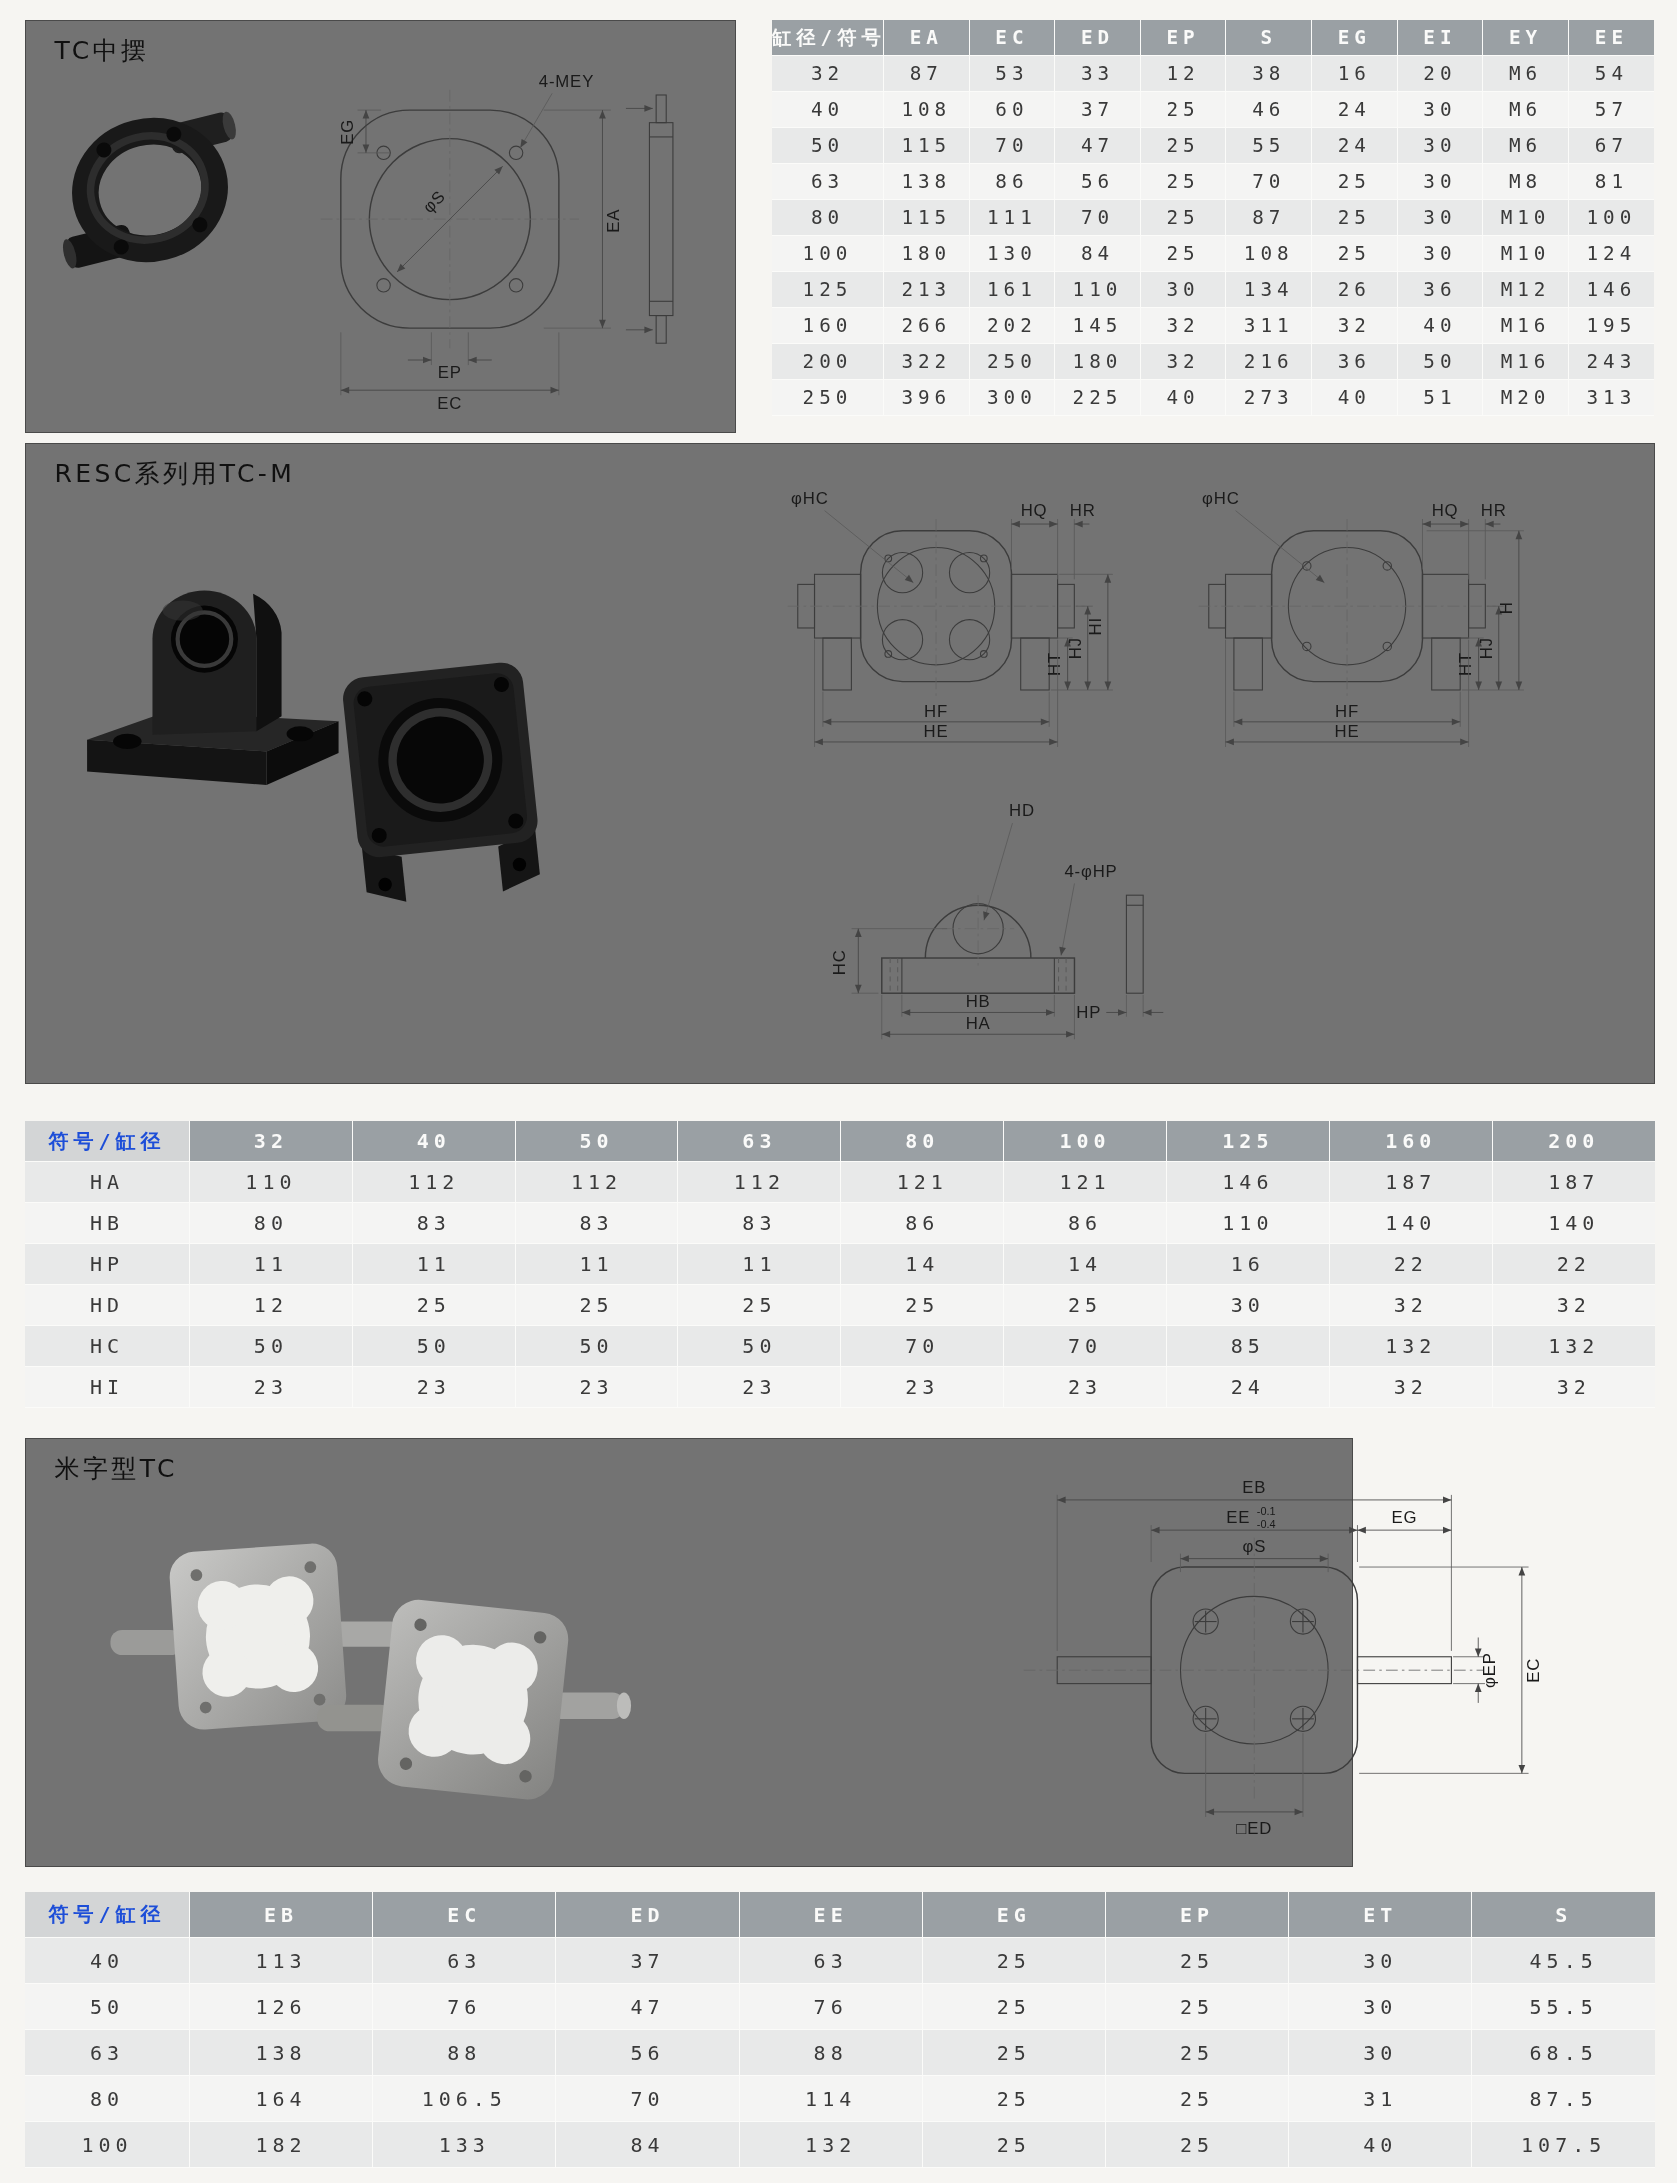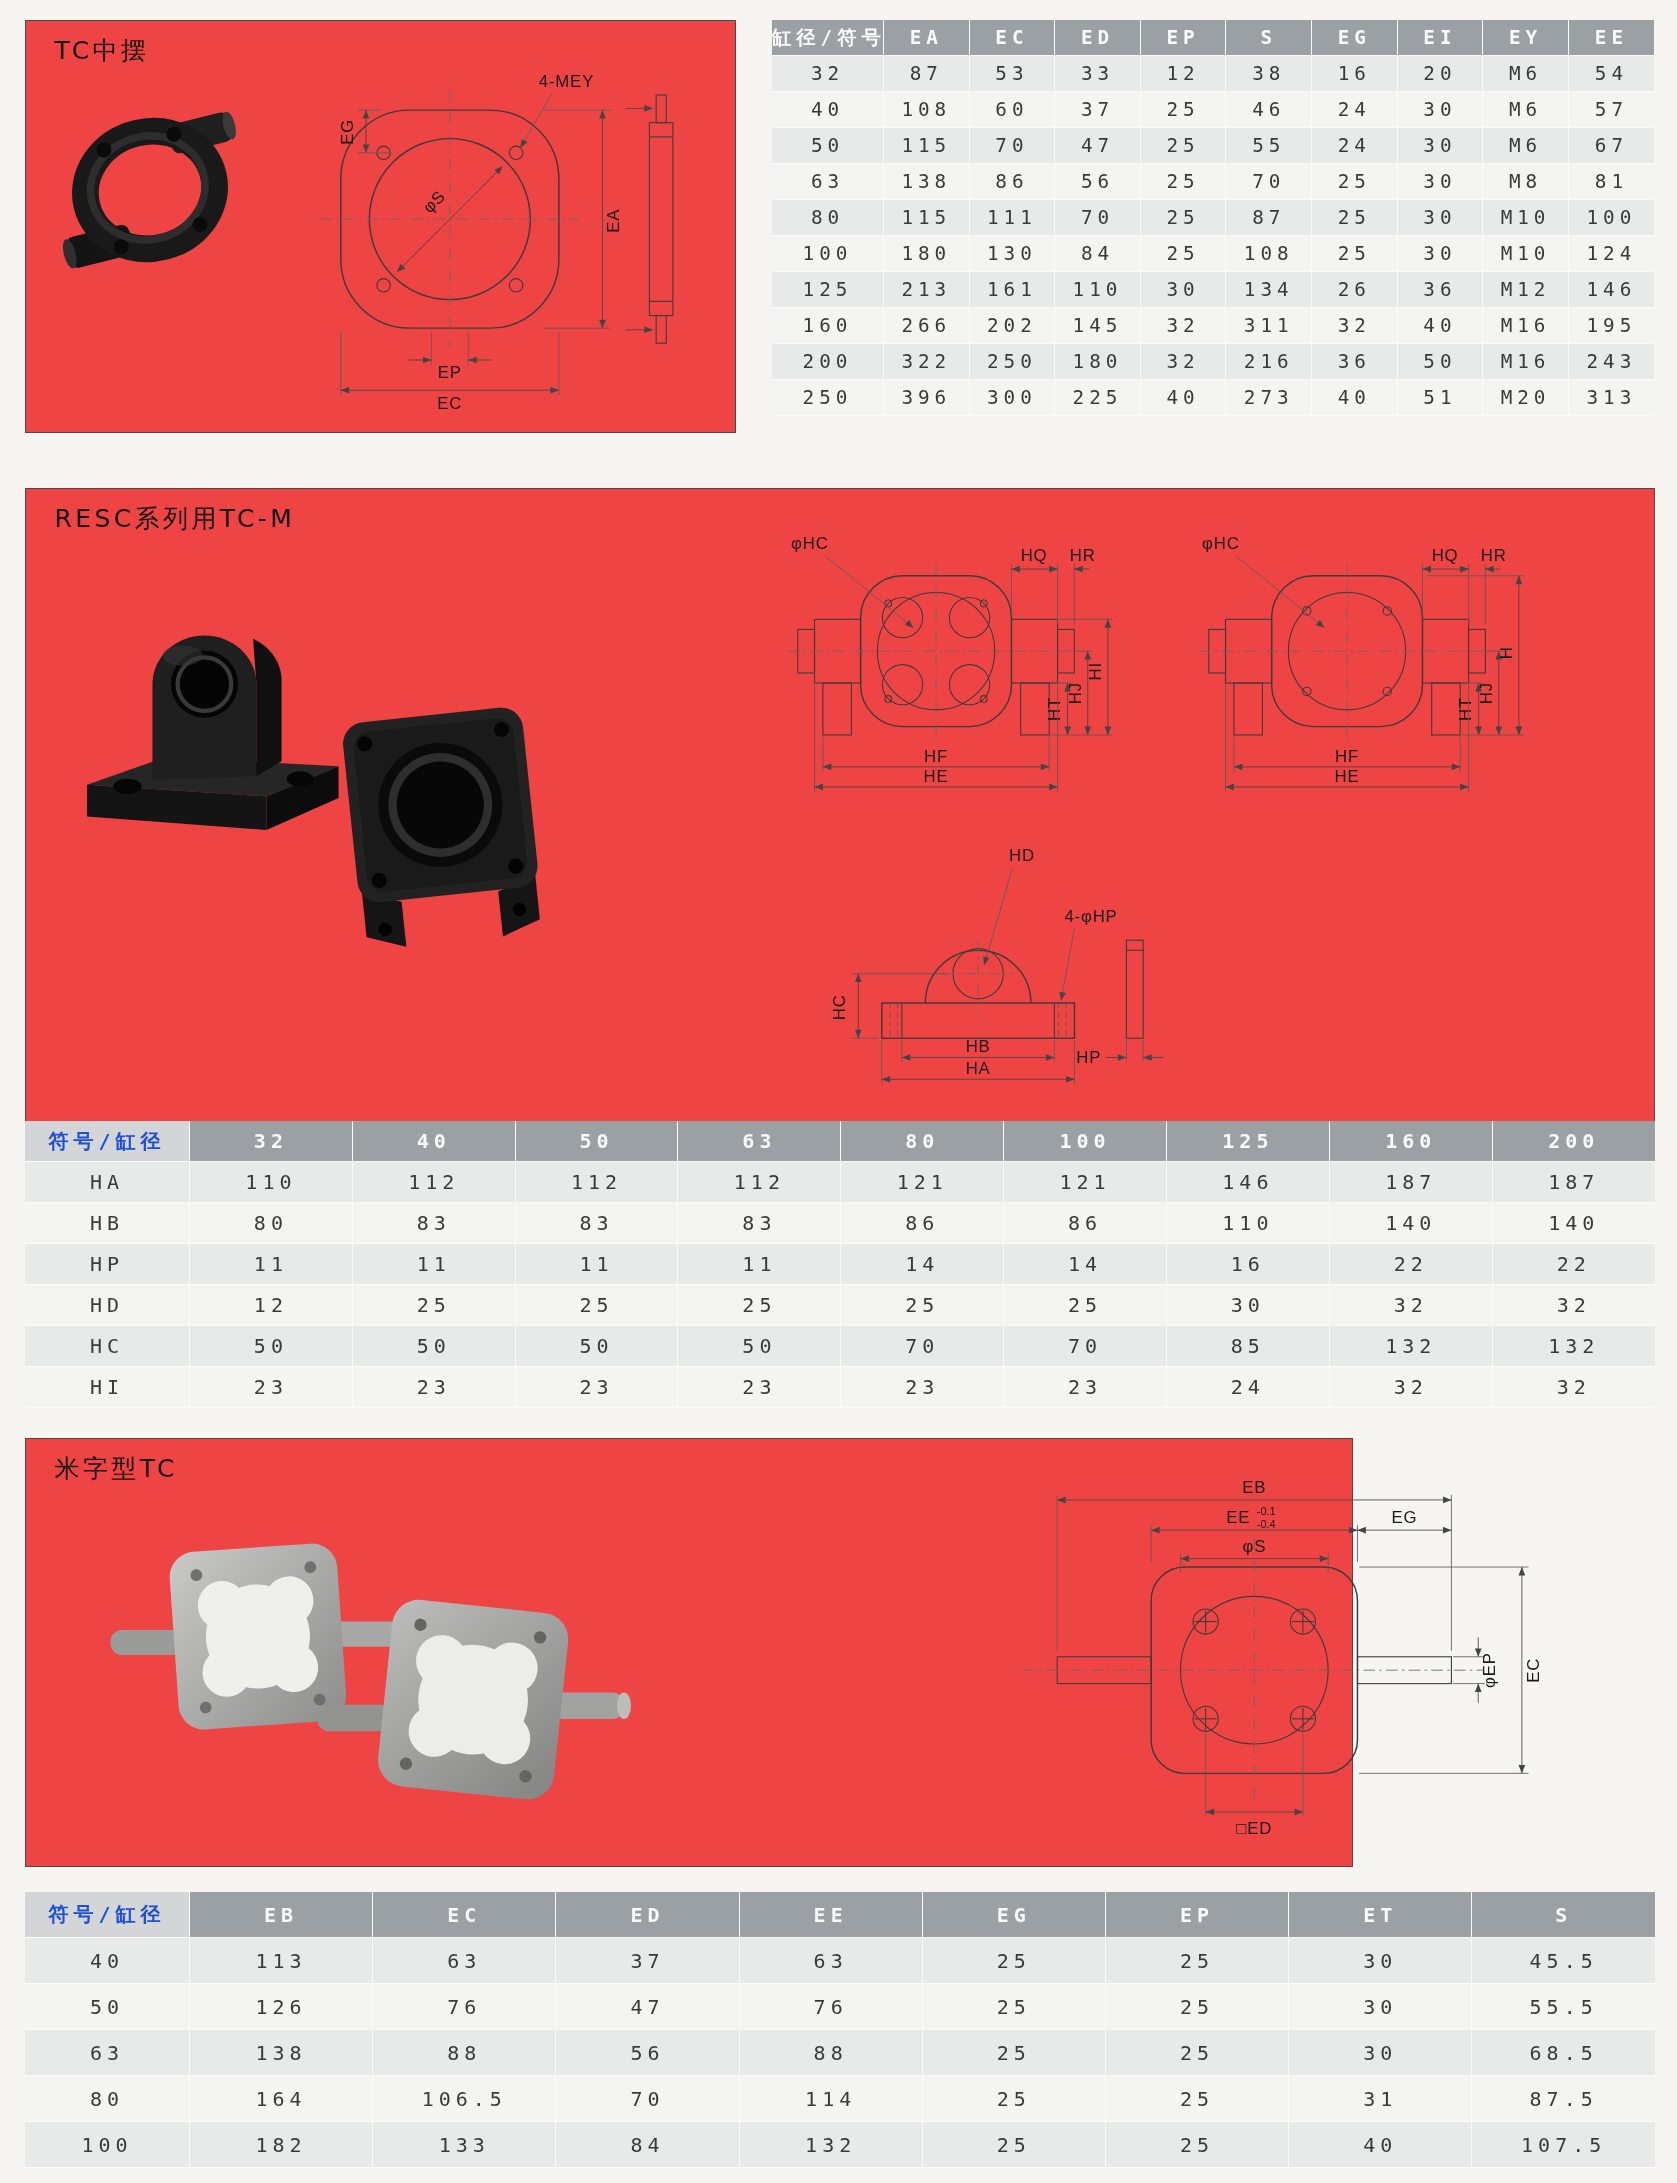--- a/index.html
+++ b/index.html
@@ -2,21 +2,21 @@
 <html style="font-size:13.4px"><head>
 <meta charset="utf-8">
 <style>
   html,body{margin:0;padding:0;}
   body{
     width:1678px;height:2183px;position:relative;
     background:#f6f5f2;
     font-family:"DejaVu Sans","Liberation Sans",sans-serif;
     overflow:hidden;
   }
-  .box{position:absolute;background:#ef4444;border:1.7px solid #4a4a4a;box-sizing:border-box;}
+  .box{position:absolute;background:#737373;border:1.7px solid #4a4a4a;box-sizing:border-box;}
   .sec-title{
     position:absolute;left:28.5px;top:13.4px;
     font-size:25px;letter-spacing:3.4px;color:#101010;
   }
   .abs{position:absolute;}
   
   table.tbl{
     position:absolute;border-collapse:collapse;table-layout:fixed;
     font-family:"DejaVu Sans Mono","DejaVu Sans",monospace;
   }
@@ -261,21 +261,21 @@
         <td>40</td>
         <td>273</td>
         <td>40</td>
         <td>51</td>
         <td>M20</td>
         <td>313</td>
       </tr>
     </tbody>
   </table>
 
-<div class="box" style="left:25px;top:488px;width:1630px;height:641px;padding-left:36px;">
+<div class="box" style="left:25px;top:443px;width:1630px;height:641px;padding-left:36px;">
   <div class="sec-title">RESC系列用TC-M</div>
 
   <svg class="abs" style="left:46px;top:96px;" width="285" height="277" viewBox="0 0 340 330">
     <polygon points="18,238 232,252 318,216 112,205" fill="#262626"></polygon>
     <polygon points="18,238 232,252 232,292 18,276" fill="#141414"></polygon>
     <polygon points="232,252 318,216 318,254 232,292" fill="#0c0c0c"></polygon>
     <ellipse cx="66" cy="240" rx="17" ry="9" fill="#060606"></ellipse>
     <ellipse cx="272" cy="231" rx="16" ry="9" fill="#060606"></ellipse>
     <path d="M96 232 L96 118 A62 58 0 0 1 220 118 L220 228 Z" fill="#1f1f1f"></path>
     <path d="M220 228 L250 210 L250 110 A60 56 0 0 0 216 64 L220 118 Z" fill="#101010"></path>

